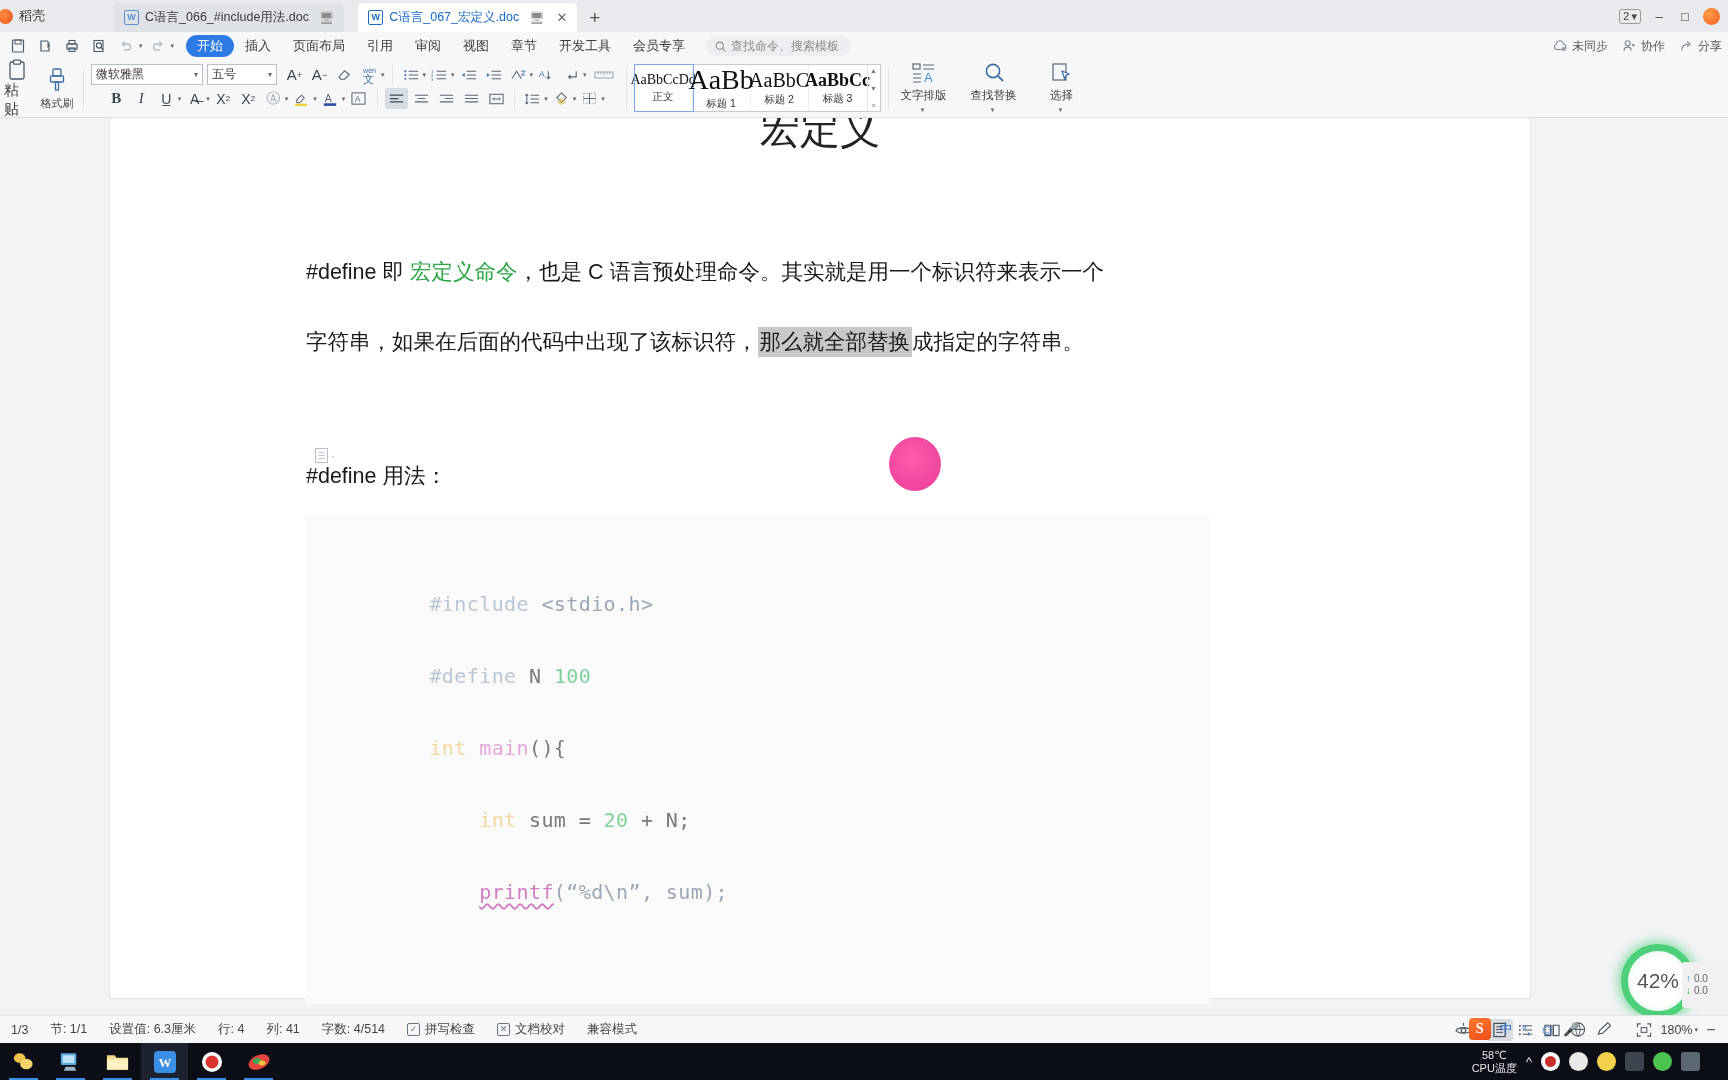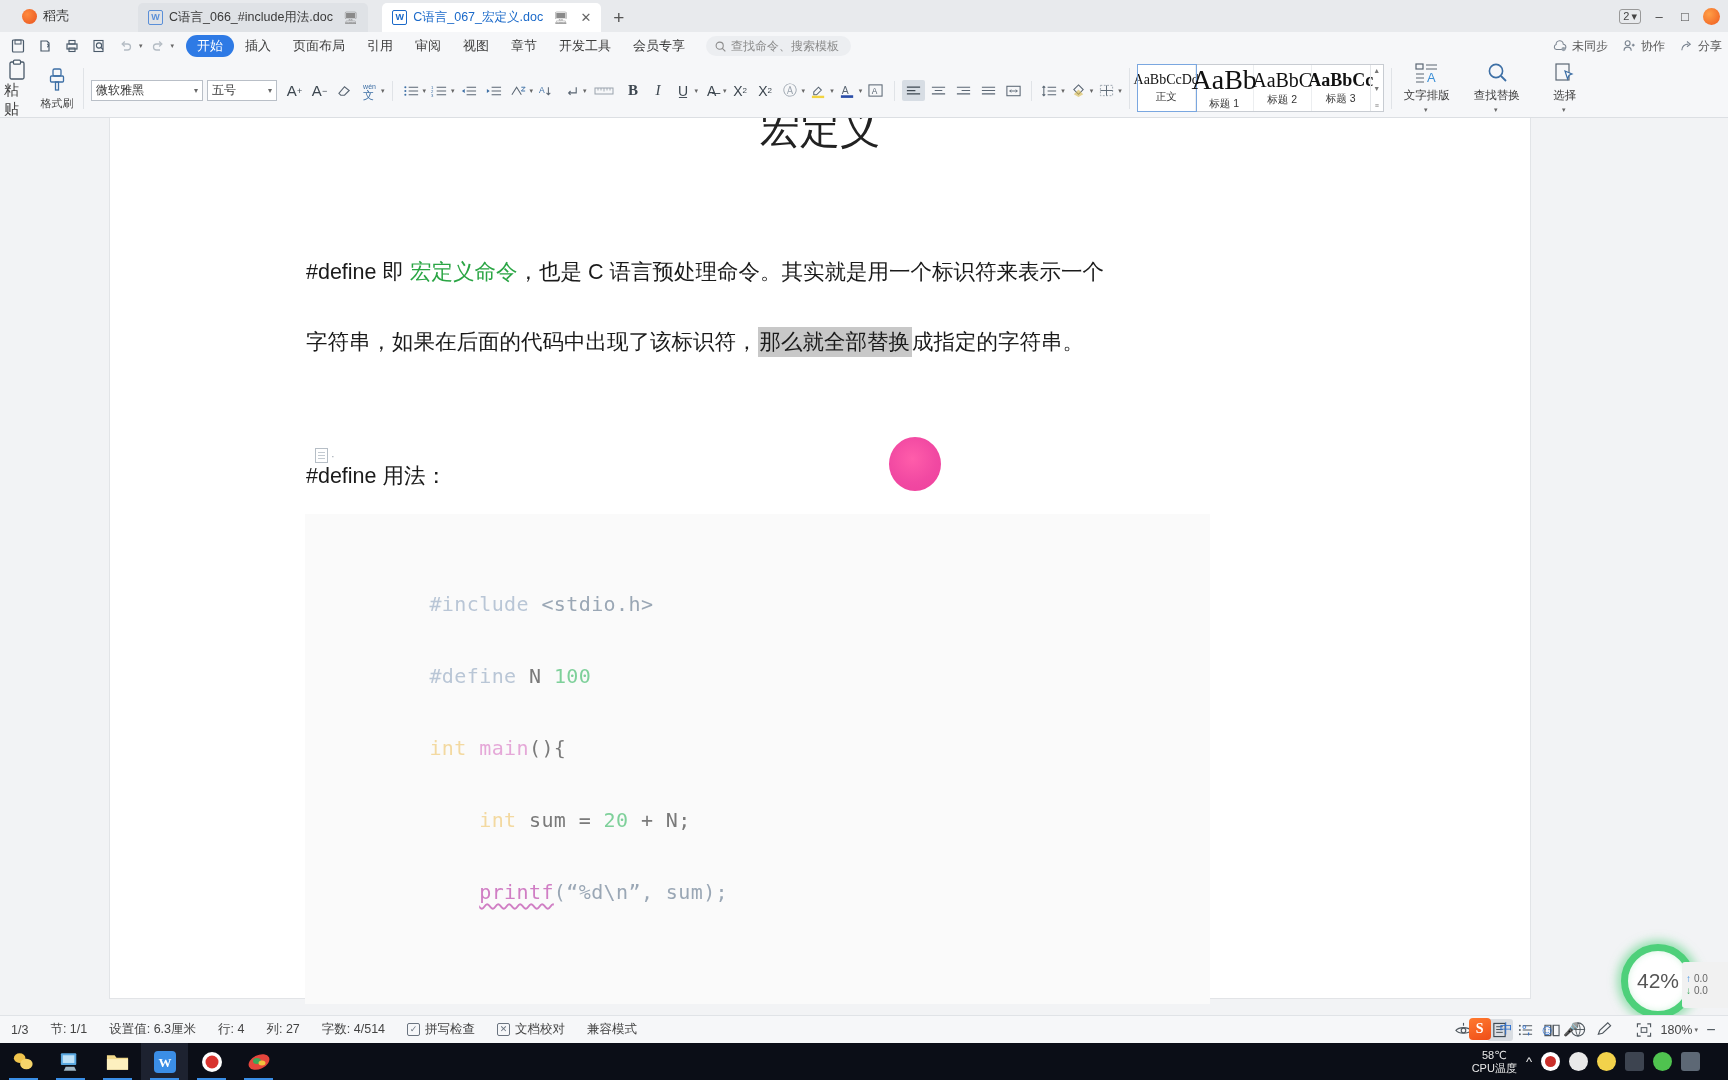--- a/index.html
+++ b/index.html
@@ -9,21 +9,21 @@
     overflow: hidden;
     font-family: "Liberation Sans", "DejaVu Sans", sans-serif;
     background: #ffffff;
   }
   #app { position: relative; width: 1728px; height: 1080px; overflow: hidden; background:#f2f3f5; }
 
   
   .tabbar {
     position: absolute; left:0; top:0; width:1728px; height:32px;
     background: #e8eaed;
-    display:flex; align-items:flex-end;padding-left:24px;
+    display:flex; align-items:flex-end;
   }
   .wps-logo {
     width: 96px; height: 32px; display:flex; align-items:center; gap:6px; padding-left:6px;
   }
   .wps-logo .dot {
     width:15px;height:15px;border-radius:50%;
     background: radial-gradient(circle at 35% 35%, #ff8a3d, #e8531f);
     margin-left:-8px;
   }
   .wps-logo .lbl { font-size:13px; color:#333; }
@@ -81,21 +81,21 @@
     position:absolute; left:0; top:60px; width:1728px; height:58px;
     background:#f6f7f9; border-bottom:1px solid #dcdfe3;
     display:flex; align-items:stretch;
   }
   .rgroup { display:flex; align-items:center; padding:0 4px; position:relative;}
   .rsep { width:1px; background:#e0e3e7; margin:8px 3px; }
   .paste-grp { flex-direction:column; justify-content:center; width:34px; gap:0px;}
   .fmt-brush { display:flex; flex-direction:column; align-items:center; justify-content:center;
     width:46px; font-size:11px; color:#4a4a4a; gap:1px;}
   .fmt-brush .lb { font-size:11px; color:#444; }
-  .font-rows { display:flex; flex-direction:row; gap:3px; padding-top:4px;}
+  .font-rows { display:flex; flex-direction:column; gap:3px; padding-top:4px;}
   .frow { display:flex; align-items:center; gap:2px; }
   .combo {
     border:1px solid #b9bfc7; background:#fff; height:21px; display:flex; align-items:center;
     font-size:12px; color:#333; padding:0 4px; position:relative;
   }
   .combo .cv { flex:1; }
   .combo .ca { font-size:8px; color:#666; }
   .tbtn {
     width:23px;height:21px; display:flex;align-items:center;justify-content:center;
     font-size:13px; color:#3d4750; position:relative;
@@ -672,21 +672,21 @@
         <span class="ns-dn">↓</span>
         <span>0.0</span>
       </div>
   </div>
 
   <div class="statusbar">
     <span class="sb-item">1/3</span>
     <span class="sb-item">节: 1/1</span>
     <span class="sb-item">设置值: 6.3厘米</span>
     <span class="sb-item">行: 4</span>
-    <span class="sb-item">列: 27</span>
+    <span class="sb-item">列: 41</span>
     <span class="sb-item">字数: 4/514</span>
     <span class="sb-item">
       <span class="boxcheck">✓</span>
       <span>拼写检查</span>
     </span>
     <span class="sb-item">
       <span class="boxcheck">✕</span>
       <span>文档校对</span>
     </span>
     <span class="sb-item">兼容模式</span>

